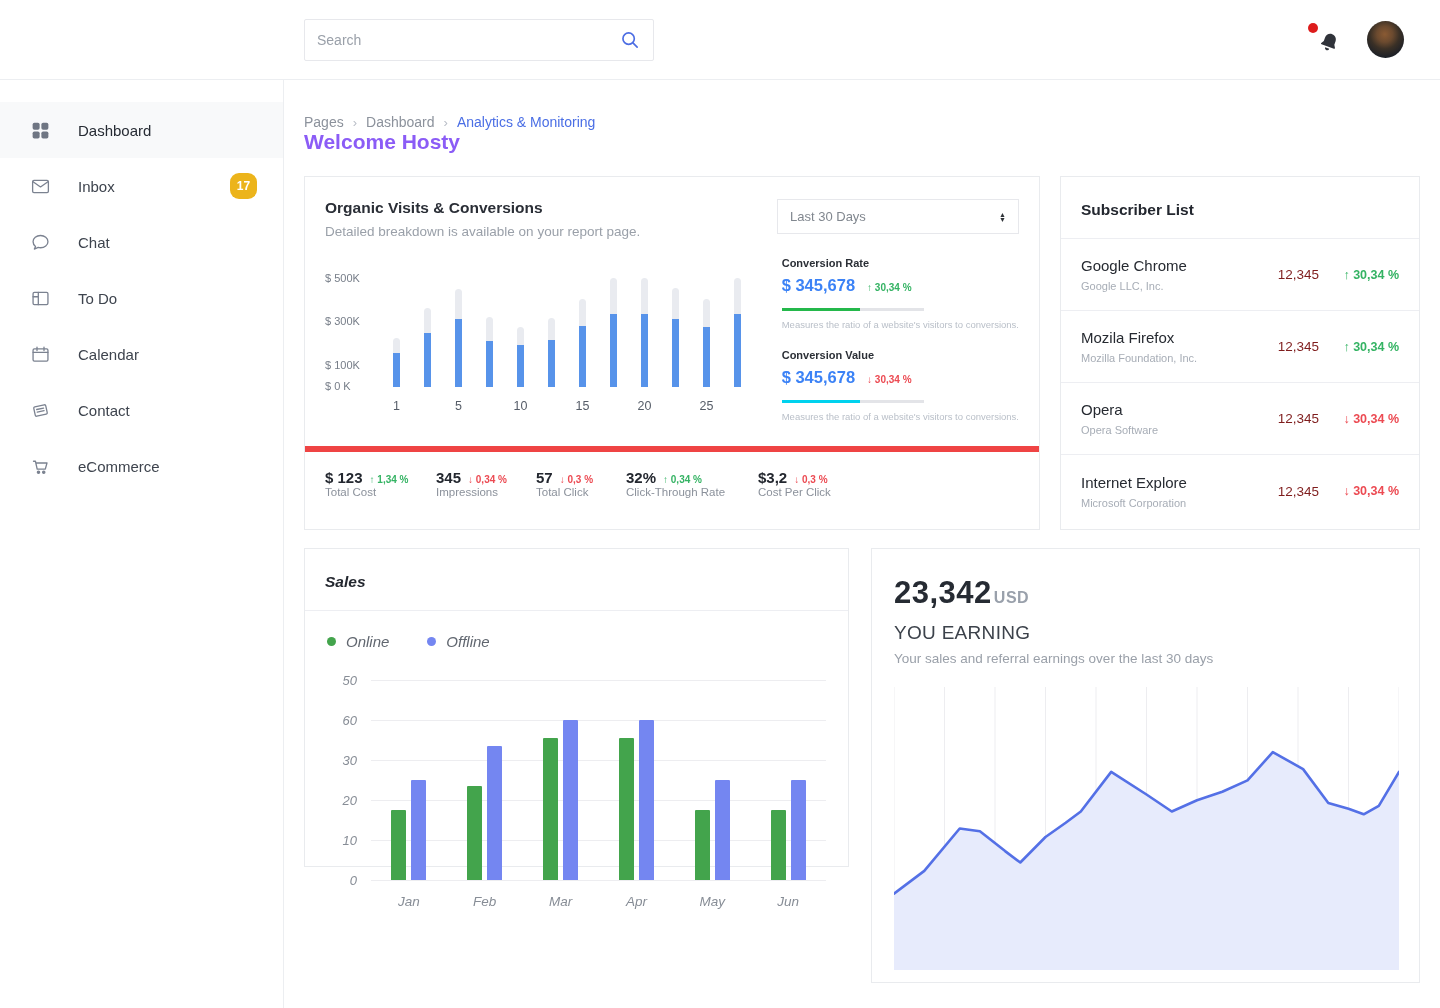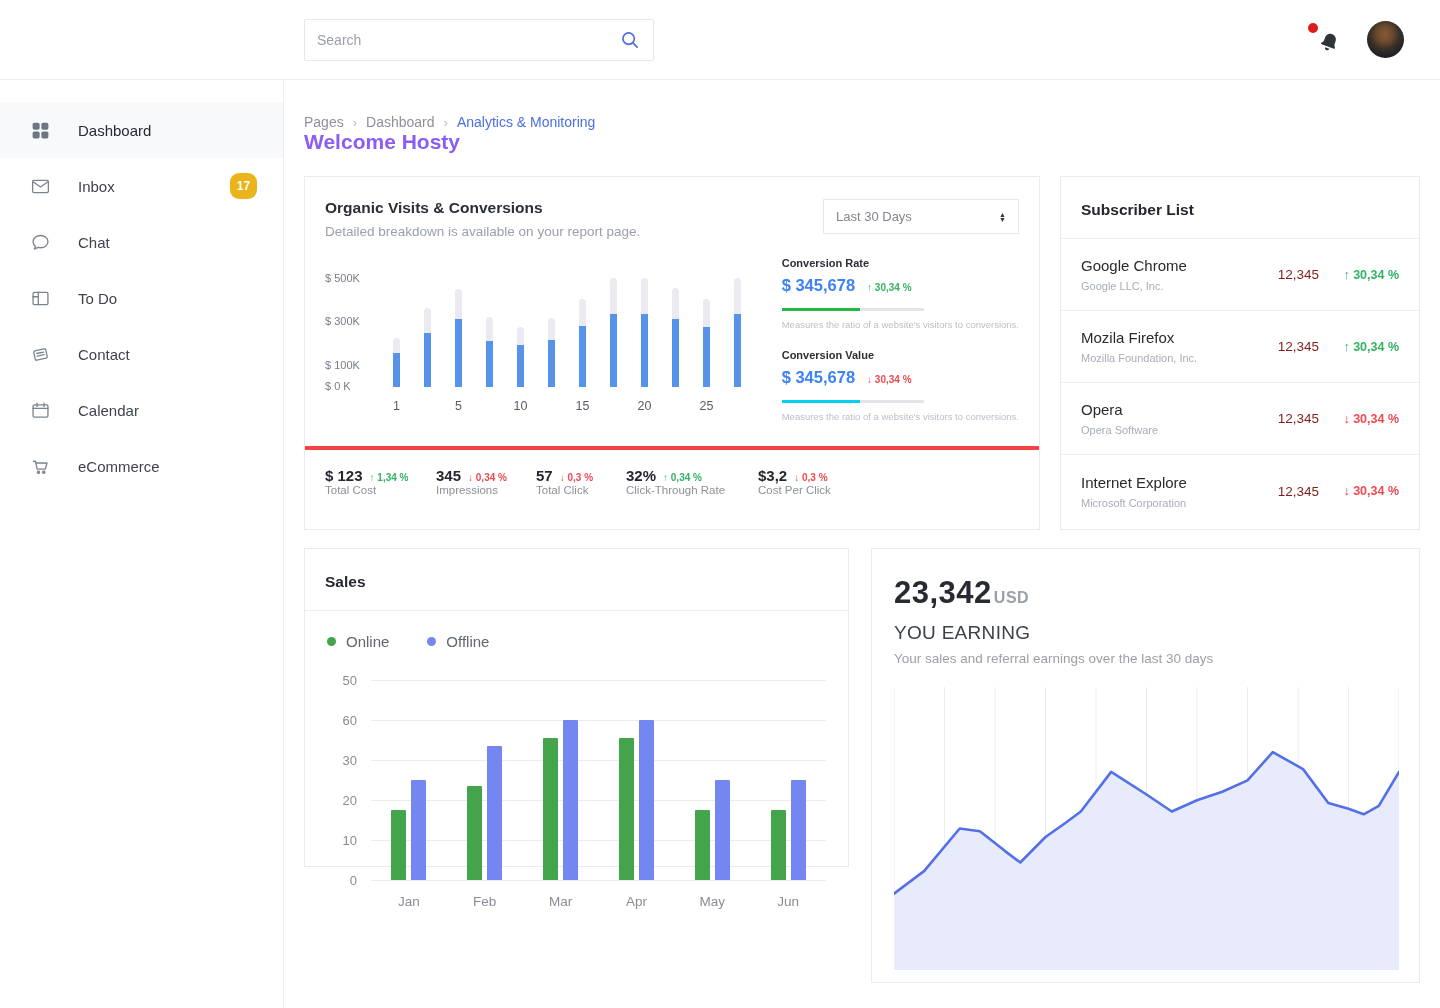--- a/index.html
+++ b/index.html
@@ -46,60 +46,60 @@
 
   .row1 { display:flex; gap:20px; margin-top:22px; }
   .row2 { display:flex; gap:22px; margin-top:18px; }
   .card { background:#fff; border:1px solid #e9ebee; }
 
   
   .card-organic { width:736px; height:354px; }
   .org-header { display:flex; justify-content:space-between; padding:22px 20px 0 20px; }
   .org-title { font-size:15.5px; font-weight:bold; color:#2a2e36; }
   .org-sub { font-size:13.5px; color:#9aa0a9; margin-top:7px; }
-  .org-select { width:196px; height:35px; border:1px solid #e7e8ec; display:flex; align-items:center;
+  .org-select { width:242px; height:35px; border:1px solid #e7e8ec; display:flex; align-items:center;
     justify-content:space-between; padding:0 12px; color:#81878f; font-size:13px; cursor:pointer; }
   .updown { display:flex; flex-direction:column; line-height:5px; font-size:7px; color:#2f3338; }
   .org-body { display:flex; padding:14px 20px 0 20px; }
   .org-chart { position:relative; width:446px; height:162px; }
   .org-plot { position:absolute; left:56px; bottom:28px; width:372px; height:112px; }
   .org-bar-bg { position:absolute; bottom:0; width:7px; background:#e9ebf0; border-radius:4px 4px 0 0; }
   .org-bar-fg { position:absolute; bottom:0; width:7px; background:#5793ea; }
   .org-ylabel { position:absolute; left:0; font-size:11px; color:#767d88; }
   .org-xlabel { position:absolute; bottom:2px; width:24px; text-align:center; font-size:12.5px; color:#565d68; }
   .org-right { width:244px; margin-left:24px; padding-top:4px; }
   .metric { margin-bottom:19px; }
   .metric-label { font-size:11px; font-weight:bold; color:#2b2f36; }
   .metric-valrow { display:flex; align-items:baseline; margin-top:7px; }
   .metric-value { font-size:16.5px; font-weight:bold; color:#3b82f6; }
   .metric-change { font-size:10px; font-weight:bold; margin-left:12px; }
   .metric-track { margin-top:13px; width:142px; height:3px; background:#e3e4e8; }
   .metric-fill { height:3px; }
   .metric-caption { margin-top:8px; font-size:9.5px; color:#b9bfc8; white-space:nowrap; }
   .up { color:#34b363; } .down { color:#ec4a52; }
-  .org-stats { border-top:4px solid #ef4444; display:flex; padding:17px 20px 0 20px; margin-top:5px; }
+  .org-stats { border-top:6px solid #ef4444; display:flex; padding:17px 20px 0 20px; margin-top:5px; }
   .stat { }
   .stat-valrow { display:flex; align-items:baseline; }
   .stat-value { font-size:15px; font-weight:bold; color:#23272f; }
   .stat-change { font-size:10px; font-weight:bold; margin-left:7px; }
   .stat-label { font-size:11.5px; color:#8b919b; margin-top:0; }
 
   
   .card-subs { width:360px; height:354px; }
   .subs-header { padding:24px 20px 19px 20px; font-size:15.5px; font-weight:bold; color:#23272f;
     border-bottom:1px solid #edeef2; }
   .sub-row { height:72px; display:flex; align-items:center; padding:0 20px; border-bottom:1px solid #edeef2; cursor:pointer; }
   .sub-row:last-child { border-bottom:none; }
   .sub-name { font-size:15px; color:#262a31; }
   .sub-company { font-size:11px; color:#a7adb6; margin-top:6px; }
   .sub-value { margin-left:auto; font-size:13.5px; color:#7f1d1d; }
   .sub-change { width:80px; text-align:right; font-size:12.5px; font-weight:bold; }
 
   
-  .card-sales { width:545px; height:319px; }
+  .card-sales { width:545px; height:319px;font-style:italic; }
   .sales-header { padding:24px 20px 19px 20px; font-size:15.5px; font-weight:bold; color:#23272f;
     border-bottom:1px solid #edeef2; }
   .legend { display:flex; gap:38px; padding:22px 20px 0 22px; }
   .legend-item { display:flex; align-items:center; gap:10px; }
   .legend-dot { width:9px; height:9px; border-radius:50%; }
   .legend-label { font-size:15px; color:#60666f; }
   .sales-chart { position:relative; margin:30px 20px 0 66px; width:455px; height:200px; }
   .grid-h { position:absolute; left:0; right:0; height:1px; background:#ededf0; }
   .sales-ylabel { position:absolute; right:calc(100% + 14px); width:30px; text-align:right;
     font-size:13px; color:#878d96; transform:translateY(-50%); }
@@ -164,36 +164,36 @@
             <svg viewBox="0 0 24 24" fill="none" stroke="#7b8290" stroke-width="1.5" stroke-linecap="round" stroke-linejoin="round">
               <rect x="3.5" y="5" width="17" height="14" rx="1.5"></rect>
               <path d="M9.5 5v14M3.5 10h6"></path>
             </svg>
           </span>
     <span class="label">To Do</span>
         </div>
         <div class="menu-item">
           <span class="icon">
             <svg viewBox="0 0 24 24" fill="none" stroke="#7b8290" stroke-width="1.5" stroke-linecap="round" stroke-linejoin="round">
+              <rect x="3.5" y="5.5" width="17" height="14" rx="1.5"></rect>
+              <path d="M8 3.5v4M16 3.5v4M3.5 9.5h17"></path>
+            </svg>
+          </span>
+    <span class="label">Calendar</span>
+        </div>
+        <div class="menu-item">
+          <span class="icon">
+            <svg viewBox="0 0 24 24" fill="none" stroke="#7b8290" stroke-width="1.5" stroke-linecap="round" stroke-linejoin="round">
               <g transform="rotate(-12 12 12)">
                 <rect x="5" y="6.5" width="14" height="11" rx="1.5"></rect>
                 <path d="M8 10h8M8 13h8"></path>
               </g>
             </svg>
           </span>
     <span class="label">Contact</span>
-        </div>
-        <div class="menu-item">
-          <span class="icon">
-            <svg viewBox="0 0 24 24" fill="none" stroke="#7b8290" stroke-width="1.5" stroke-linecap="round" stroke-linejoin="round">
-              <rect x="3.5" y="5.5" width="17" height="14" rx="1.5"></rect>
-              <path d="M8 3.5v4M16 3.5v4M3.5 9.5h17"></path>
-            </svg>
-          </span>
-    <span class="label">Calendar</span>
         </div>
         <div class="menu-item">
           <span class="icon">
             <svg viewBox="0 0 24 24" fill="none" stroke="#7b8290" stroke-width="1.5" stroke-linecap="round" stroke-linejoin="round">
               <path d="M4 6h2.2l2 9h9.3l1.9-7H7"></path>
               <circle cx="9.7" cy="18.6" r="1.3" fill="#7b8290"></circle>
               <circle cx="15.7" cy="18.6" r="1.3" fill="#7b8290"></circle>
             </svg>
           </span>
     <span class="label">eCommerce</span>

